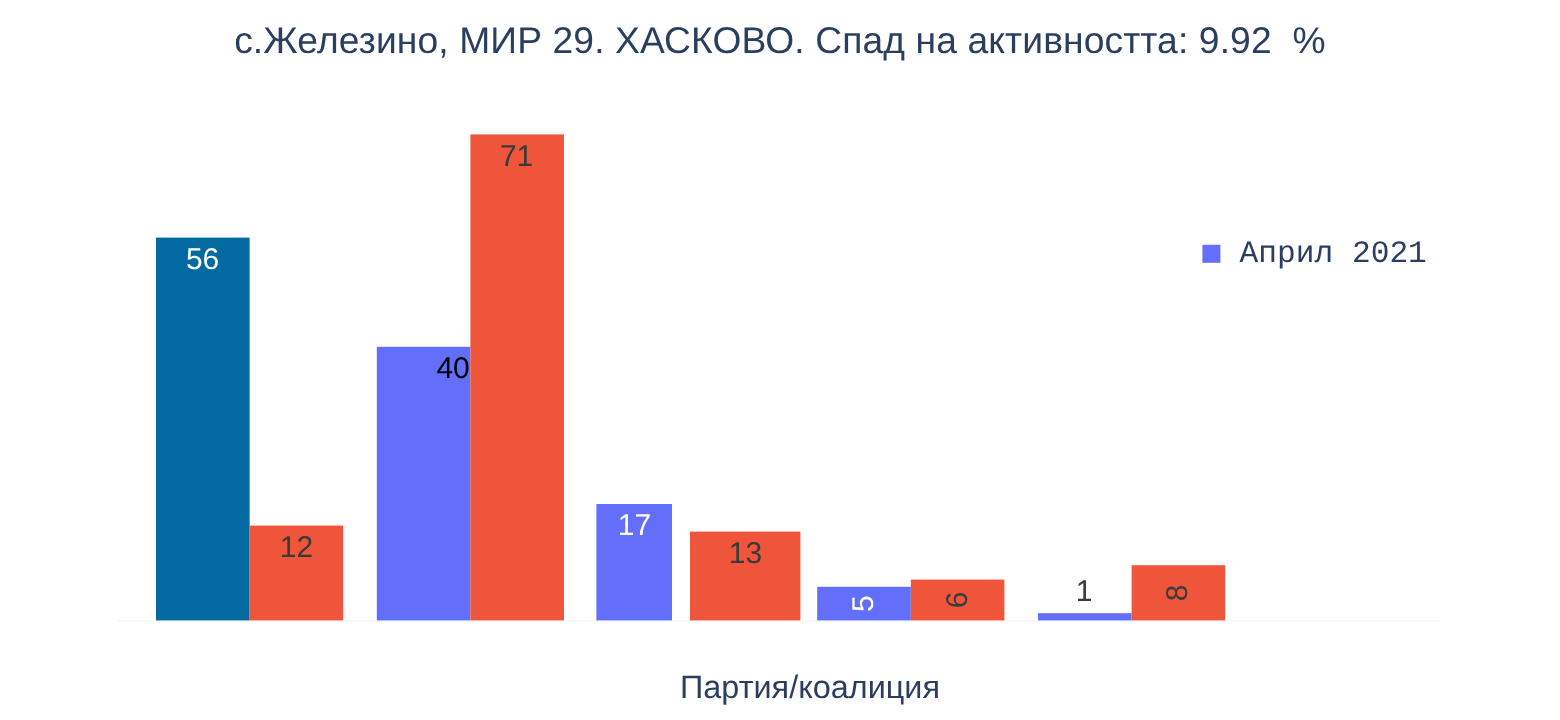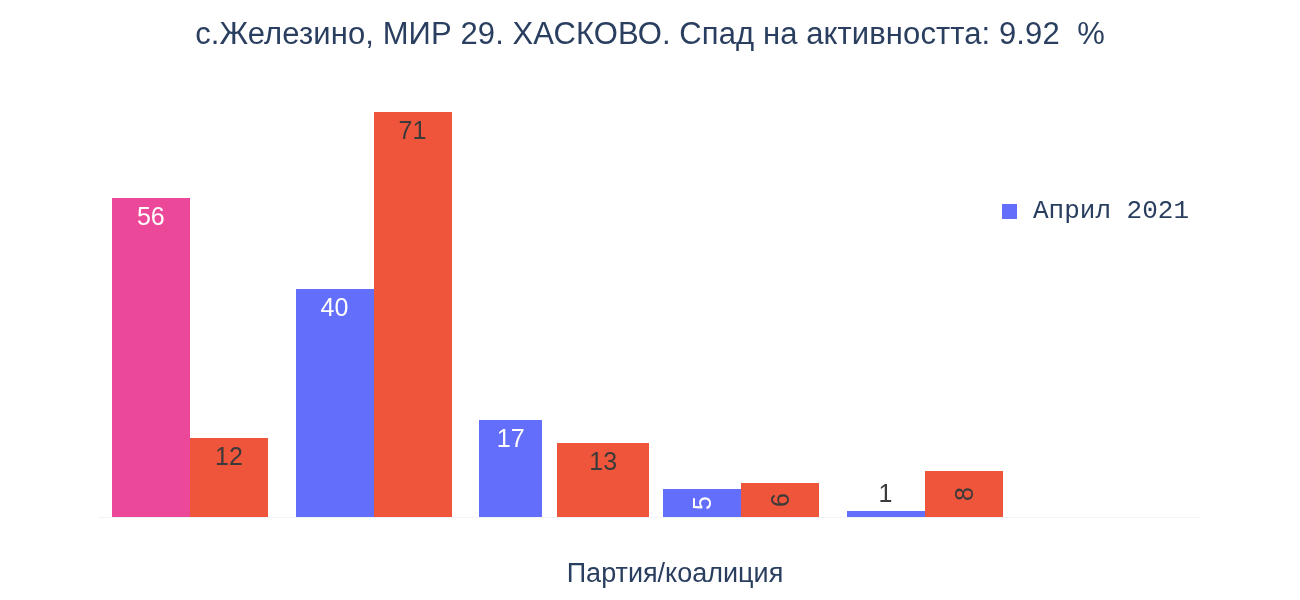--- a/index.html
+++ b/index.html
@@ -64,20 +64,21 @@
     font-size: 27px;
     color: #2a3f5f;
     white-space: pre;
     margin-left: 25px;
   }
 
   
   .bar {
     position: absolute;
     bottom: 0;
+    margin-left: 18px;
   }
   .bar-label {
     position: absolute;
     left: 0;
     width: 100%;
     text-align: center;
     font-size: 25px;
     line-height: 1;
     white-space: pre;
     pointer-events: none;
@@ -124,28 +125,28 @@
 <body>
 
 <div id="chart-root">
 
   <div class="chart-title">с.Железино, МИР 29. ХАСКОВО. Спад на активността: 9.92  %</div>
 
   <div class="xaxis-title">Партия/коалиция</div>
 
   <div class="plot-area" id="plot-area">
       <div class="gridline" style="top: 422px;"></div>
-      <div class="bar" style="left: 13.8333px; width: 78px; height: 319.351px; background: #ec4899;">
+      <div class="bar" style="left: 13.8333px; width: 78px; height: 319.351px; background: #0369a1;">
         <div class="bar-label inside" style="color: rgb(255, 255, 255);">56</div>
       </div>
       <div class="bar" style="left: 92px; width: 78px; height: 79px; background: rgb(239, 85, 59);">
         <div class="bar-label inside" style="color: rgb(58, 58, 58);">12</div>
       </div>
       <div class="bar" style="left: 197.5px; width: 78px; height: 228.108px; background: rgb(99, 110, 250);">
-        <div class="bar-label inside" style="color: #ffffff;">40</div>
+        <div class="bar-label inside" style="color: #000000; text-align: right;">40</div>
       </div>
       <div class="bar" style="left: 275.5px; width: 78px; height: 404.892px; background: rgb(239, 85, 59);">
         <div class="bar-label inside" style="color: rgb(58, 58, 58);">71</div>
       </div>
       <div class="bar" style="left: 381.167px; width: 63px; height: 96.9459px; background: rgb(99, 110, 250);">
         <div class="bar-label inside" style="color: rgb(255, 255, 255);">17</div>
       </div>
       <div class="bar" style="left: 459.167px; width: 92px; height: 74.1351px; background: rgb(239, 85, 59);">
         <div class="bar-label inside" style="color: rgb(58, 58, 58);">13</div>
       </div>

